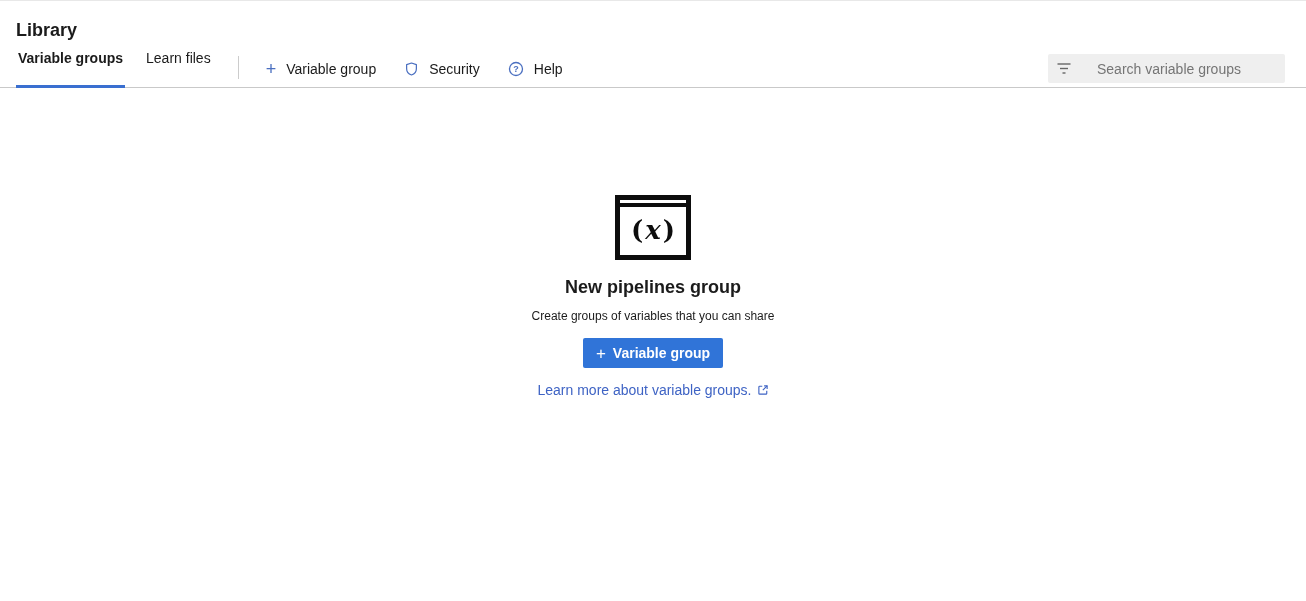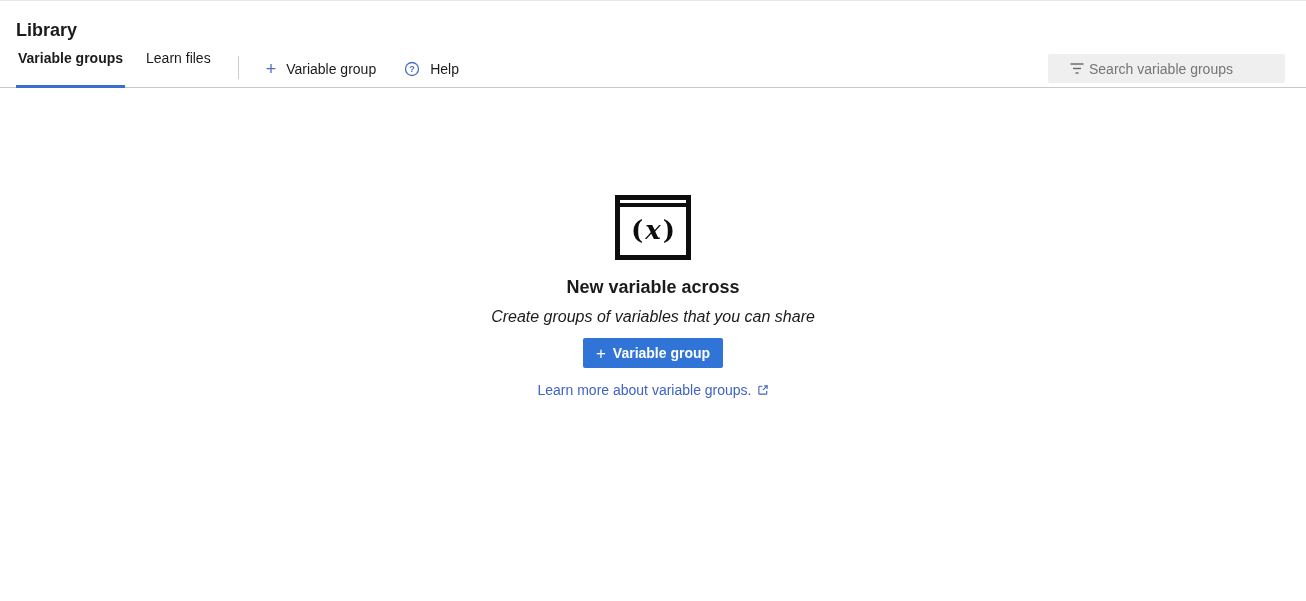--- a/index.html
+++ b/index.html
@@ -31,22 +31,22 @@
   .vdivider { width: 1px; background: #cccccc; margin: 6px 13px 8px 6px; }
   .cmd {
     display: flex; align-items: center; gap: 10px;
     font-size: 14px; padding: 0 14px; cursor: pointer; white-space: nowrap;
   }
   .plus-glyph { color: var(--icon-blue, #4a6fc0); font-size: 18px; font-weight: 400; line-height: 1; }
   .icon-wrap { display: flex; align-items: center; }
 
   .search {
     margin-left: auto; align-self: center;
-    display: flex; align-items: center; gap: 3px;
-    width: 237px; height: 29px; padding: 0 22px;
+    display: flex; align-items: center; gap: 24px;
+    width: 237px; height: 29px; padding: 0 9px;
     background: var(--search-bg, #efefef); border-radius: 2px;
   }
   .search input {
     border: none; background: transparent; outline: none;
     width: 100%; font-size: 14px; font-family: inherit; color: var(--text-primary);
   }
   .search input::placeholder { color: var(--placeholder, #757575); }
 
   .empty { width: 480px; margin: 107px auto 0; text-align: center; }
   .vg-icon {
@@ -55,21 +55,21 @@
     display: flex; flex-direction: column; background: #fff;
   }
   .vg-bar { height: 4px; background: #0d0d0d; margin-top: 3px; }
   .vg-body {
     flex: 1; display: flex; align-items: center; justify-content: center;
     font-family: "DejaVu Serif", serif; font-size: 26px; font-weight: 700;
     line-height: 1; padding-bottom: 2px; color: #0d0d0d;
   }
   .vg-x { font-style: italic; margin: 0 2px; }
   .empty-title { margin: 17px 0 10px; font-size: 18px; font-weight: 600; color: var(--text-primary); }
-  .desc { margin: 0; font-size: 16px; line-height: 17px; color: var(--text-primary); font-style: italic; }
+  .desc { margin: 0; font-size: 12px; line-height: 17px; color: var(--text-primary); }
   .btn {
     display: inline-flex; align-items: center; gap: 7px;
     height: 30px; padding: 0 13px; margin-top: 13px;
     background: var(--button-bg, #3074d8); color: #ffffff;
     border: none; border-radius: 2px;
     font-family: inherit; font-size: 14px; font-weight: 700; cursor: pointer;
   }
   .btn-plus { font-size: 17px; font-weight: 400; line-height: 1; }
   .learn {
     display: flex; justify-content: center; align-items: center; gap: 5px;
@@ -94,20 +94,28 @@
       <span>Learn files</span>
     </div>
 
     <div class="vdivider"></div>
 
     <div class="cmd">
       <span class="plus-glyph">+</span>
       <span>Variable group</span>
     </div>
 
+    <div class="cmd">
+      <span class="icon-wrap">
+        <svg width="15" height="16" viewBox="0 0 16 16" fill="none">
+          <path d="M8 1.6 L13.2 3.4 V7.6 C13.2 10.9 11 13.3 8 14.4 C5 13.3 2.8 10.9 2.8 7.6 V3.4 Z" stroke="var(--icon-blue)" stroke-width="1.3" stroke-linejoin="round"></path>
+        </svg>
+      </span>
+      <span>Security</span>
+    </div>
 
     <div class="cmd">
       <span class="icon-wrap">
         <svg width="16" height="16" viewBox="0 0 16 16">
           <circle cx="8" cy="8" r="6.5" fill="none" stroke="var(--icon-blue)" stroke-width="1.3"></circle>
           <text x="8" y="11.2" text-anchor="middle" font-size="9" font-weight="700" fill="var(--icon-blue)" font-family="Liberation Sans, sans-serif">?</text>
         </svg>
       </span>
       <span>Help</span>
     </div>
@@ -131,21 +139,21 @@
 
       <div class="vg-icon">
         <div class="vg-bar"></div>
         <div class="vg-body">
           <span>(</span>
             <span class="vg-x">x</span>
             <span>)</span>
         </div>
       </div>
 
-      <h2 class="empty-title">New variable across</h2>
+      <h2 class="empty-title">New pipelines group</h2>
 
       <p class="desc">Create groups of variables that you can share</p>
 
       <button class="btn">
         <span class="btn-plus">+</span>
         <span>Variable group</span>
       </button>
 
       <div class="learn">
         <span class="learn-link">Learn more about variable groups.</span>

